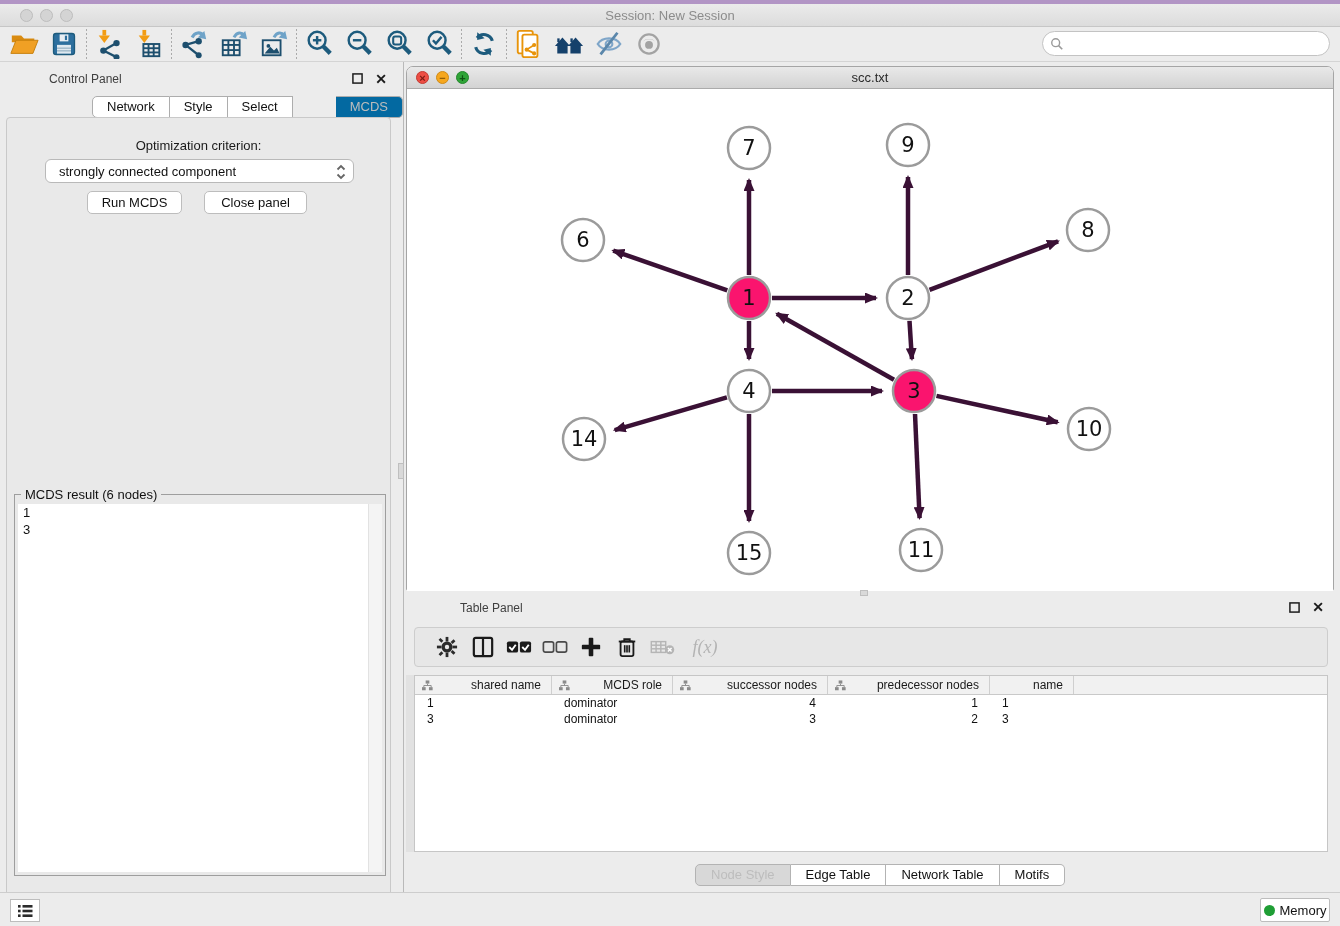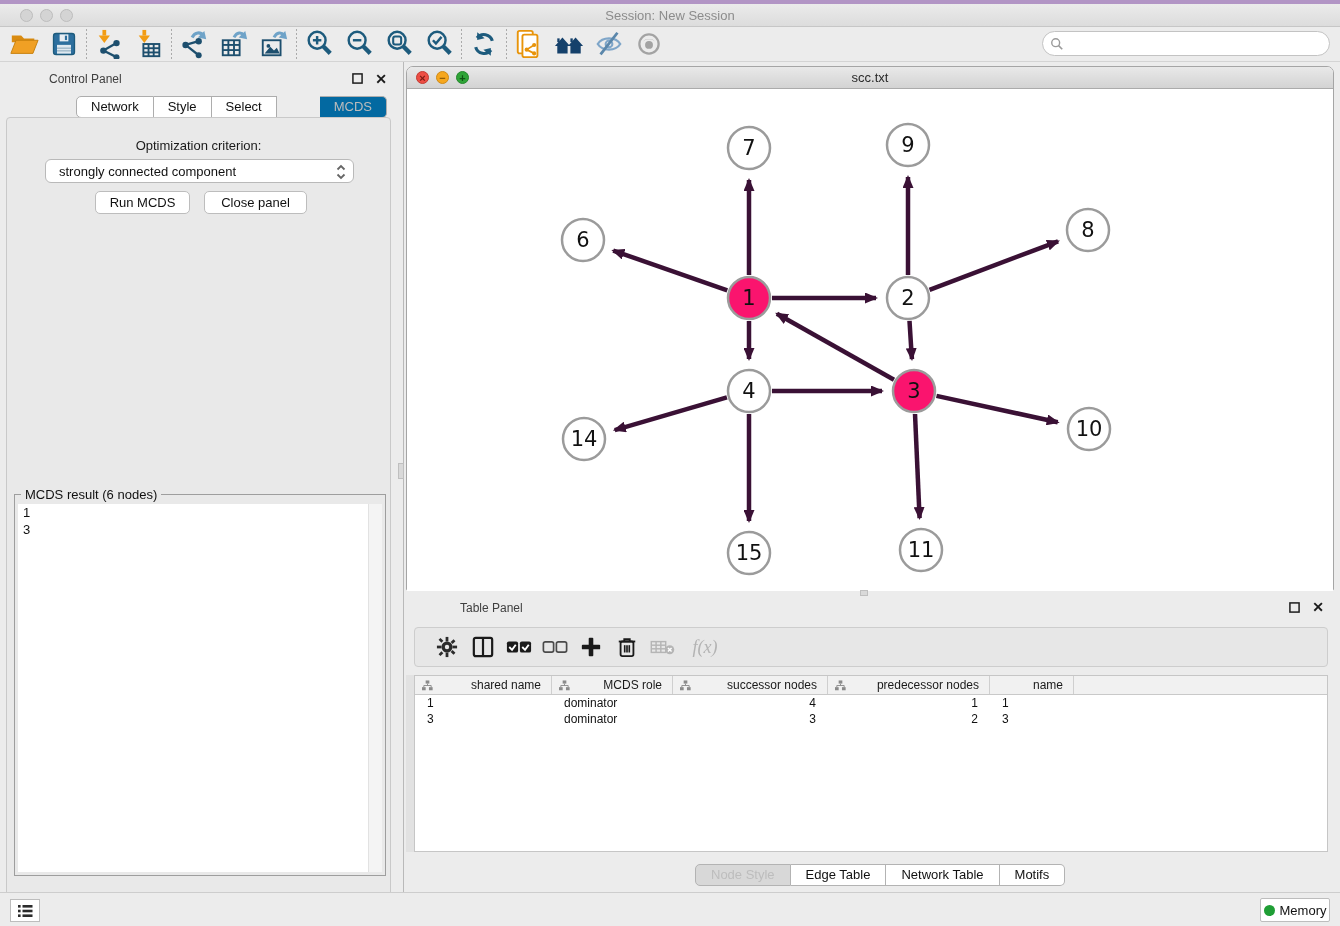--- a/index.html
+++ b/index.html
@@ -25,21 +25,21 @@
   .search-wrap { position:absolute; right:10px; top:4px; width:288px; height:25px; background:#fff;
     border:1px solid #c3c3c3; border-radius:13px; display:flex; align-items:center; padding-left:7px; }
 
   
   .cpanel-header { position:absolute; left:0; top:66px; width:397px; height:28px; }
   .panel-title { font-size:12px; color:#404040; position:absolute; left:13px; top:6px;margin-left:36px; }
   .float-btn, .close-btn { position:absolute; top:7px; font-size:12px; color:#1a1a1a; line-height:12px; }
   .seg-group { position:absolute; display:flex; }
   .seg { height:22px; line-height:20px; font-size:13px; color:#111; background:#fff;
     border:1px solid #adadad; border-left:none; padding:0 14px; text-align:center; }
-  .seg:first-child { border-left:1px solid #adadad; border-radius:5px 0 0 5px; }
+  .seg:first-child { border-left:1px solid #adadad; border-radius:5px 0 0 5px;margin-left:16px; }
   .seg:last-child { border-radius:0 5px 5px 0; }
   .seg.active { background:#0369a1; color:#bcbcbc;margin-left:43px; }
   .cpanel-body { position:absolute; left:6px; top:117px; width:385px; height:811px;
     background:#e9e9e9; border:1px solid #c9c9c9; border-radius:4px; }
   .opt-label { position:absolute; left:0; top:20px; width:100%; text-align:center; font-size:13px; color:#1a1a1a; }
   .dropdown { position:absolute; left:38px; top:41px; width:309px; height:24px; background:#fff;
     border:1px solid #b9b9b9; border-radius:6px; font-size:13px; color:#111;
     display:flex; align-items:center; padding-left:13px; }
   .dd-stepper { position:absolute; right:6px; top:3px; }
   .btn { position:absolute; height:23px; background:#fff; border:1px solid #bdbdbd; border-radius:5px;
@@ -315,21 +315,21 @@
     <div class="opt-label">Optimization criterion:</div>
     <div class="dropdown">
       <span>strongly connected component</span>
       <span class="dd-stepper">
         <svg width="12" height="18" viewBox="0 0 12 18">
           <path d="M2.5 6.5 L6 3 L9.5 6.5" stroke="#666" stroke-width="1.8" fill="none"></path>
           <path d="M2.5 11.5 L6 15 L9.5 11.5" stroke="#666" stroke-width="1.8" fill="none"></path>
         </svg>
       </span>
     </div>
-    <button class="btn" style="left:88px; top:73px; width:95px;">Run MCDS</button>
+    <button class="btn" style="left:80px; top:73px; width:95px;">Run MCDS</button>
     <button class="btn" style="left:197px; top:73px; width:103px;">Close panel</button>
 
     <div class="groupbox">
       <span class="groupbox-label">MCDS result (6 nodes)</span>
       <div class="result-area">
         <div class="result-line">1</div>
         <div class="result-line">3</div>
       </div>
       <div class="result-scroll"></div>
     </div>

